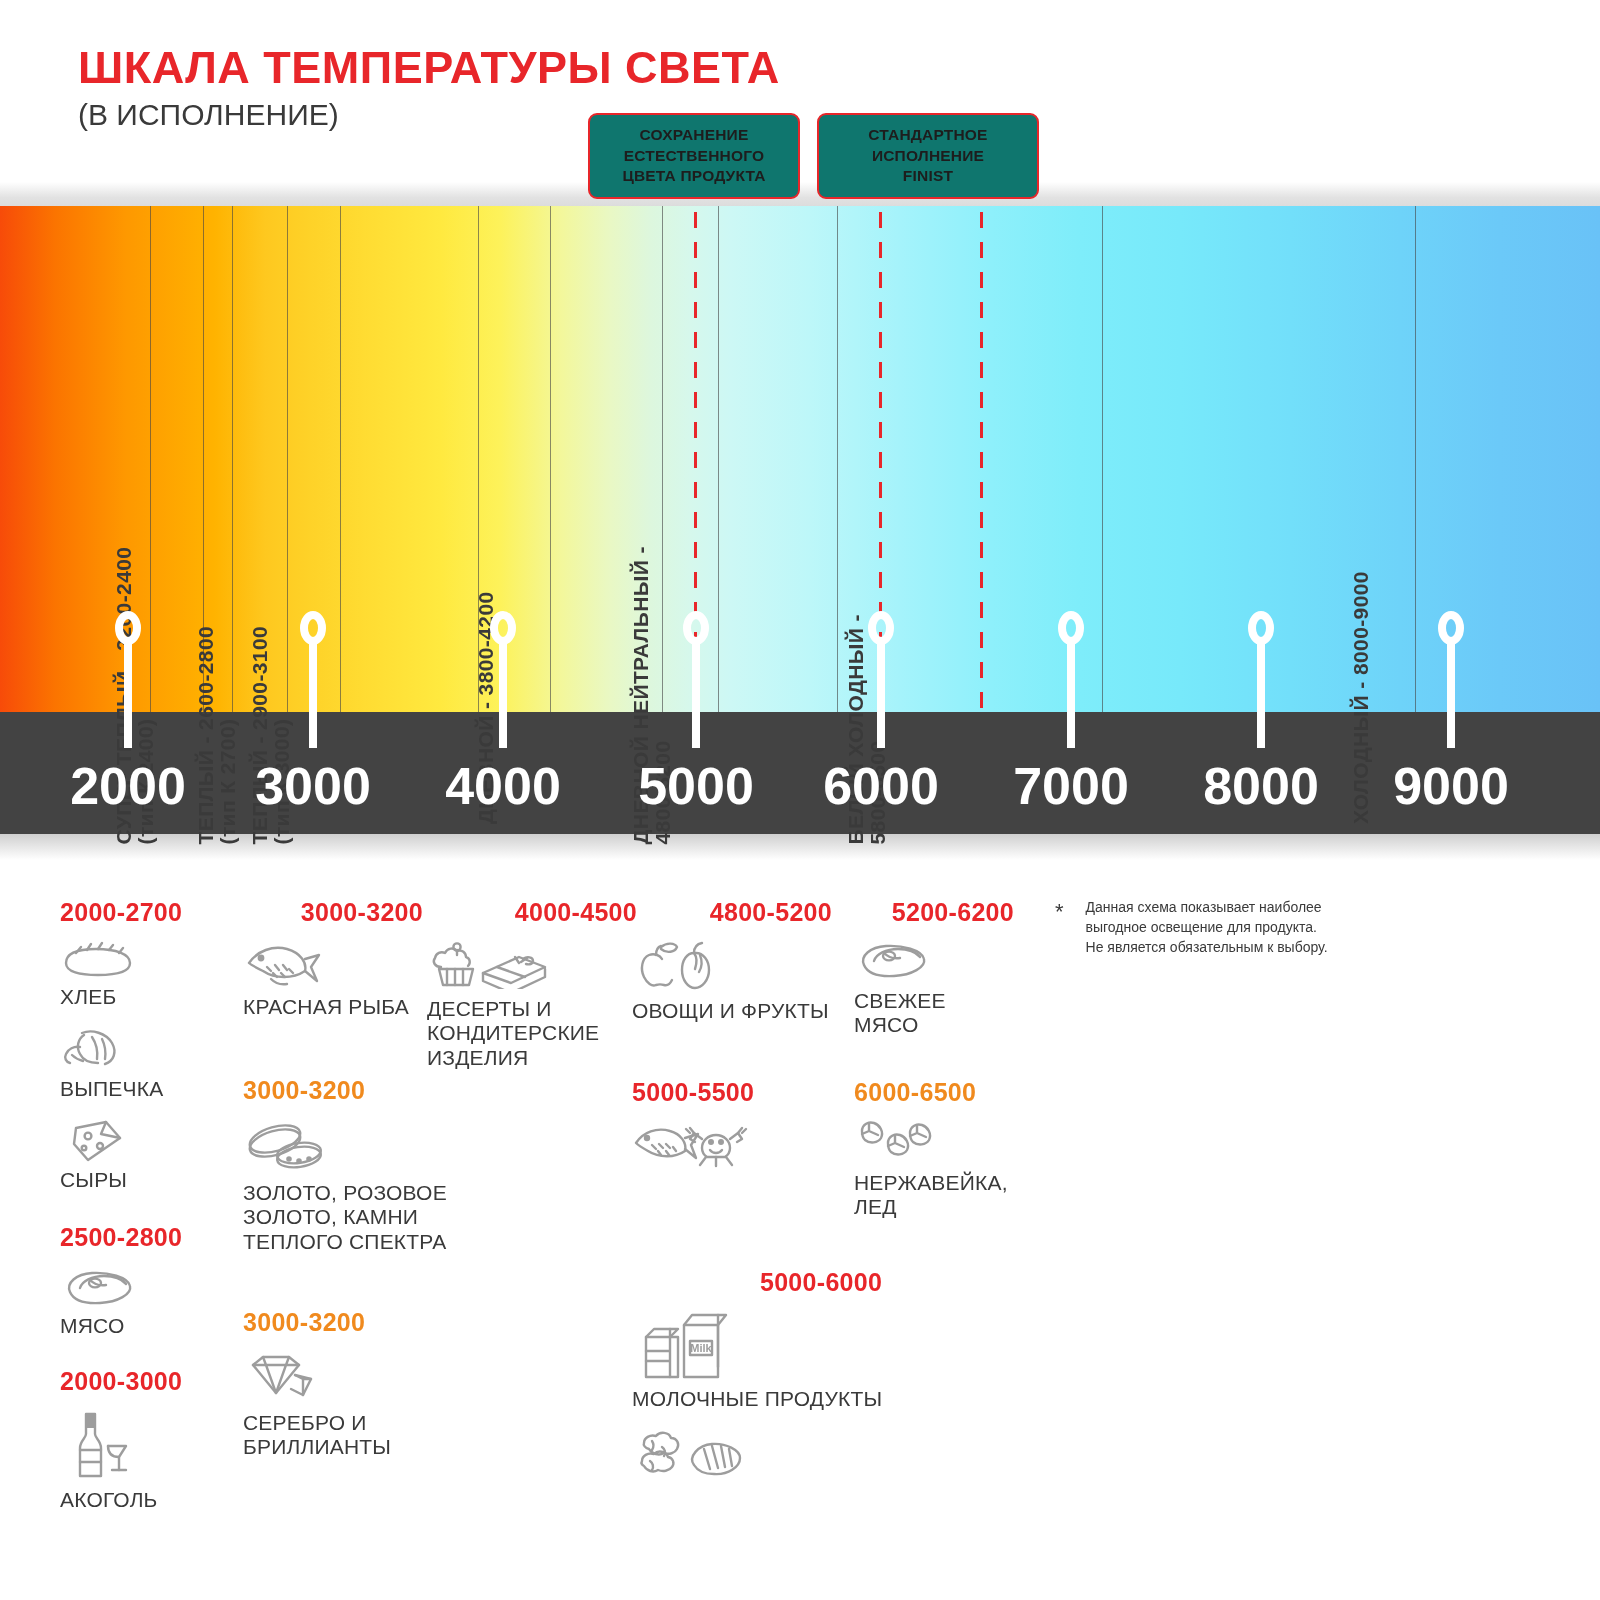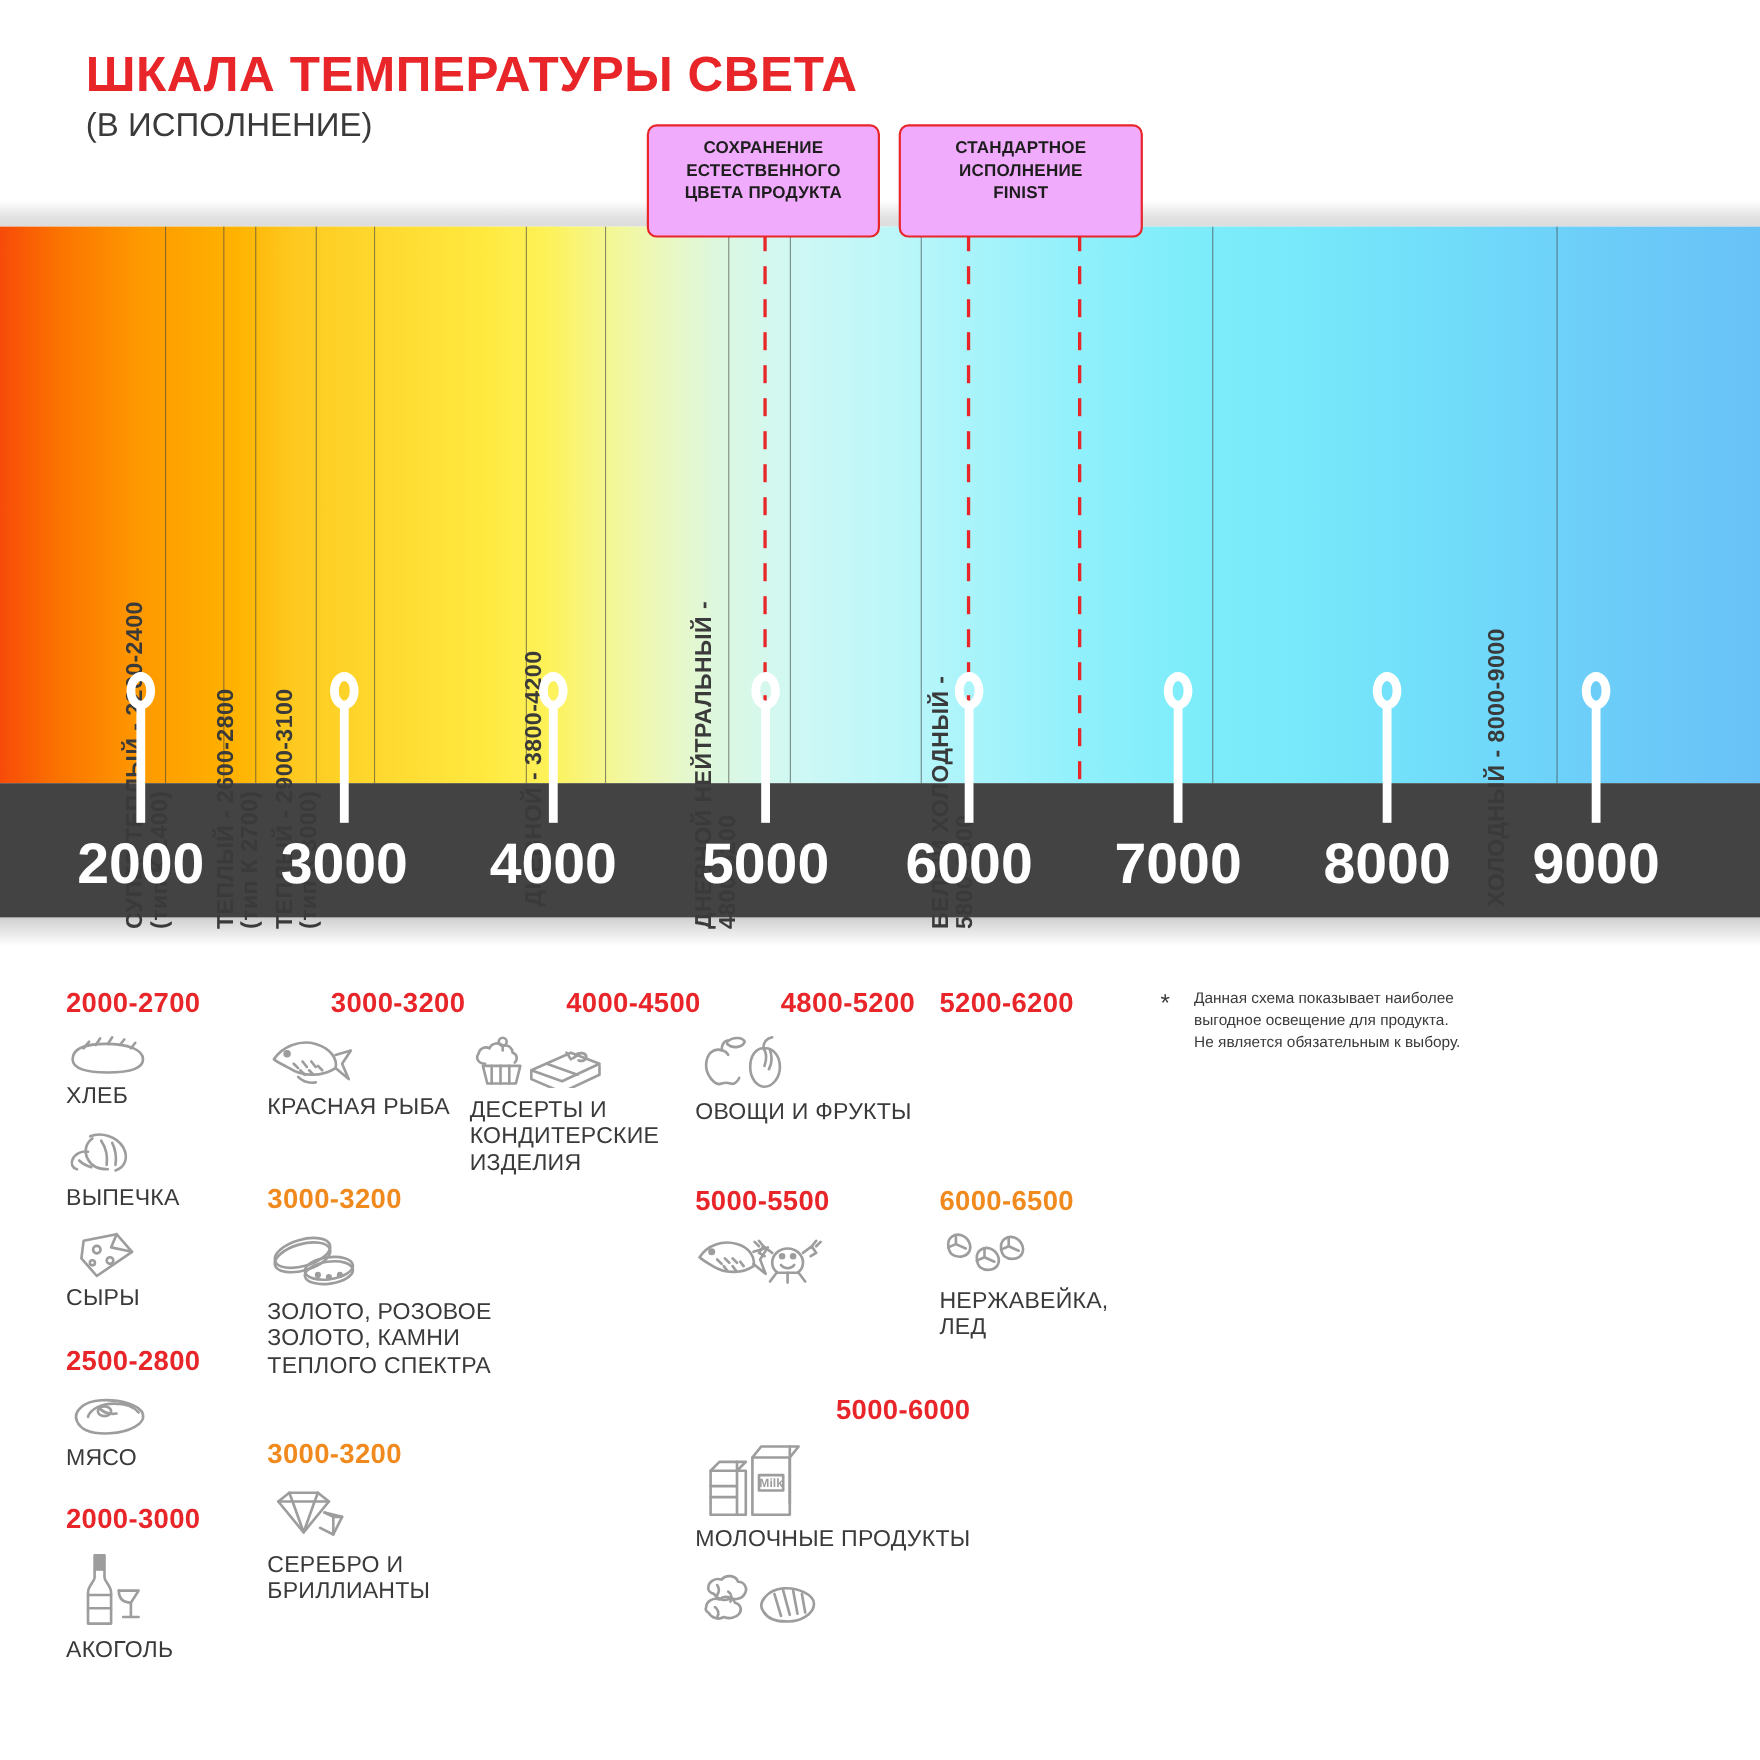--- a/index.html
+++ b/index.html
@@ -21,27 +21,27 @@
   #subtitle {
     position: absolute; left: 78px; top: 98px;
     font-size: 30px; color: #3a3a3a; white-space: nowrap;
   }
 
   
   .callout {
     position: absolute;
     border: 2.5px solid #e8262a;
     border-radius: 9px;
-    background: #f0abfc;
+    background: #0f766e;
     color: #1d1d1d;
     font-size: 15.5px;
     font-weight: bold;
     line-height: 1.33;
     text-align: center;
-    padding: 10px 12px 27px;
+    padding: 10px 12px 10px;
     letter-spacing: 0.2px;
     z-index: 6;
   }
   #callout-natural { left: 588px; top: 113px; width: 212px; }
   #callout-standard { left: 817px; top: 113px; width: 222px; }
   .callout-line { display: block; white-space: nowrap; }
 
   
   #scale-wrap { position: absolute; left: 0; top: 182px; width: 1600px; height: 680px; }
   #scale-topshadow {
@@ -464,20 +464,31 @@
           <path d="M20 12c2 3 2 6 0 9M30 18c3 2 4 6 2 9M18 32c3 2 4 6 2 9"></path>
           <path d="M62 36c-6-8 4-20 18-21s28 6 28 14c0 9-12 17-26 16-10 0-17-4-20-9z"></path>
           <path d="M72 20l6 20M80 17l6 22M89 17l4 21M97 20l3 17"></path>
         </g>
       </svg>
     </div>
   </div>
 
   <div class="lcol" style="left:854px; top:18px;">
     <div class="range red">5200-6200</div>
+    <div style="margin-top:12px">
+      <svg class="ico" width="80" height="44" viewBox="0 0 80 44">
+        <g fill="none" stroke="#9d9d9d" stroke-width="2.4" stroke-linecap="round" stroke-linejoin="round">
+          <path d="M10 26c-4-9 6-18 22-19s36 4 38 13c2 8-12 16-30 17S13 33 10 26z"></path>
+          <path d="M20 22c2-7 12-12 24-12 10 0 18 3 22 8"></path>
+          <path d="M30 14c4 4 10 6 16 5"></path>
+          <ellipse cx="35" cy="17" rx="6" ry="4.4"></ellipse>
+        </g>
+      </svg>
+      <div class="item-label" style="margin-top:6px; width:160px">СВЕЖЕЕ МЯСО</div>
+    </div>
   </div>
 
   <div class="lcol" style="left:854px; top:198px;">
     <div class="range orange">6000-6500</div>
     <div style="margin-top:12px">
       <svg class="ico" width="86" height="46" viewBox="0 0 86 46">
         <g fill="none" stroke="#9d9d9d" stroke-width="2.4" stroke-linecap="round" stroke-linejoin="round">
           <path d="M8 12c0-6 6-10 12-8s10 9 7 15c-3 5-11 6-16 2-2-2-3-6-3-9z"></path>
           <path d="M15 4v8l-7 3M15 12l9 4"></path>
           <path d="M34 24c0-6 6-10 12-8s10 9 7 15c-3 5-11 6-16 2-2-2-3-6-3-9z"></path>

